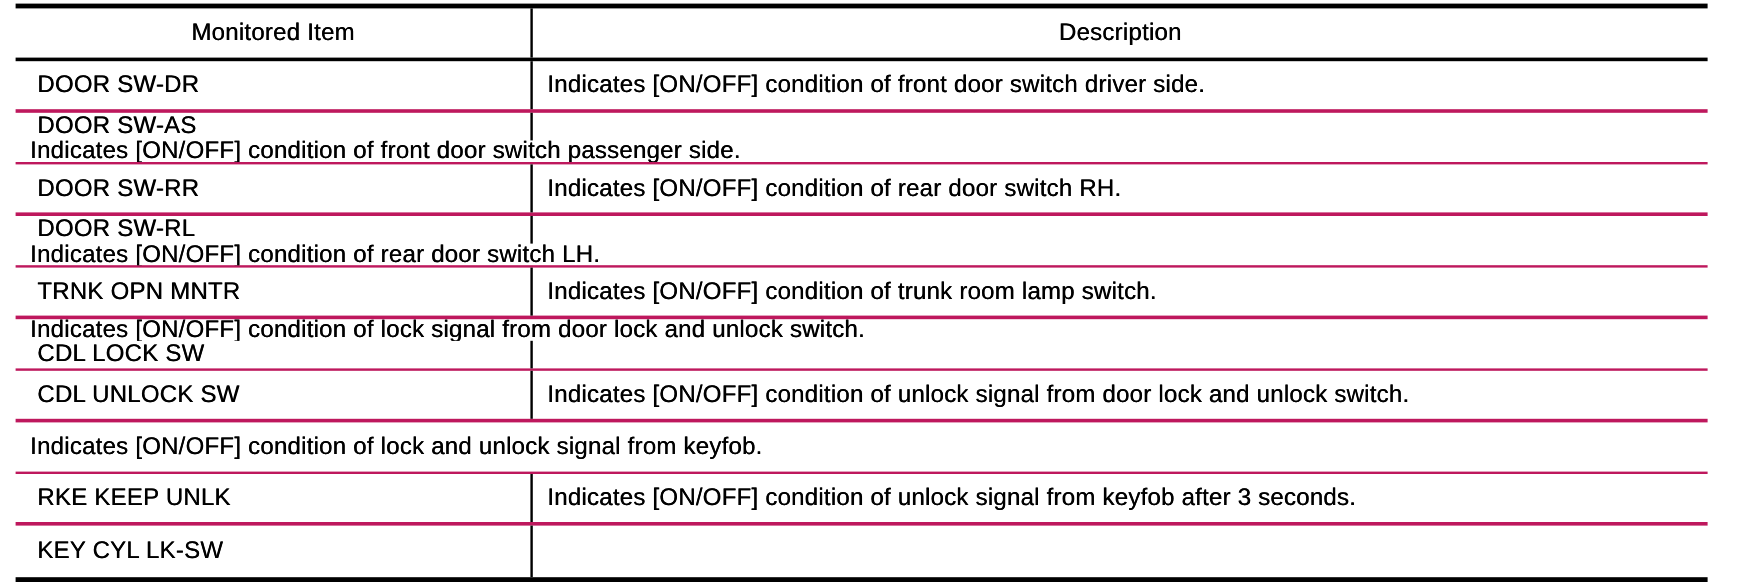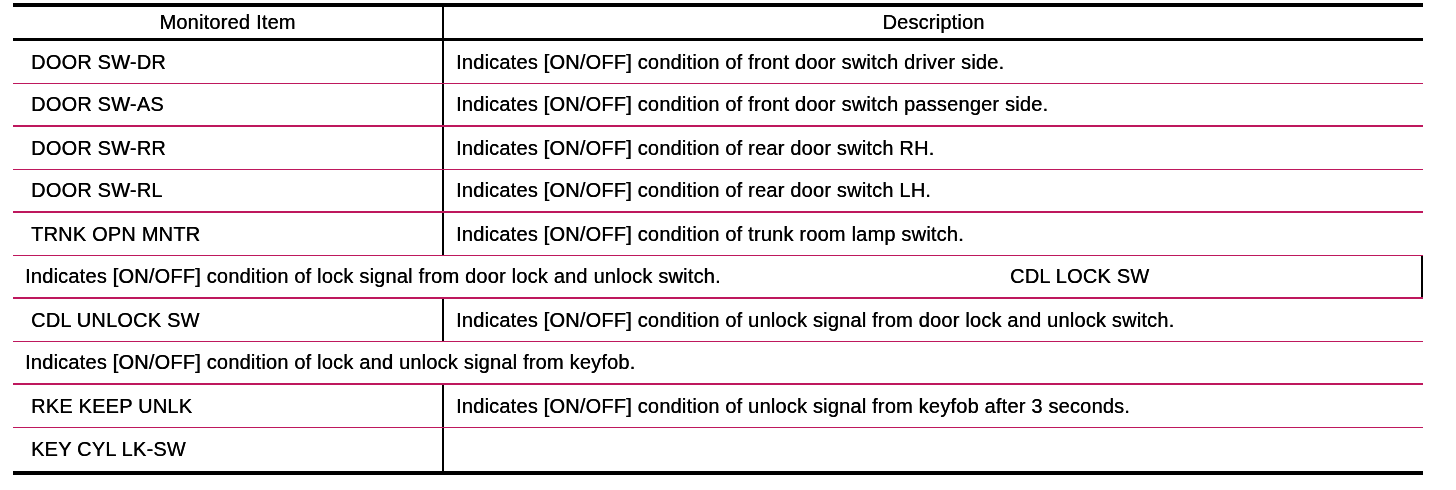--- a/index.html
+++ b/index.html
@@ -26,29 +26,30 @@
     border-top: 4px solid #000;
     border-bottom: 4px solid #000;
     box-sizing: border-box;
   }
   .row {
     display: flex;
     box-sizing: border-box;
     align-items: stretch;
   }
   .row.header {
-    height: 34px;
+    height: 44px;
     border-bottom: 3px solid #000;
   }
   .row.data {
     height: 43px;
-    border-bottom: 1px solid #be185d;
+    border-bottom: 3px solid #be185d;
   }
   .row.data.thick {
     border-bottom-width: 2px;
+    flex-direction: column;
   }
   .row.data.last {
     border-bottom: none;
     gap: 20px;
   }
   .cell {
     box-sizing: border-box;
     display: flex;
     align-items: center;
     font-size: 20px;

